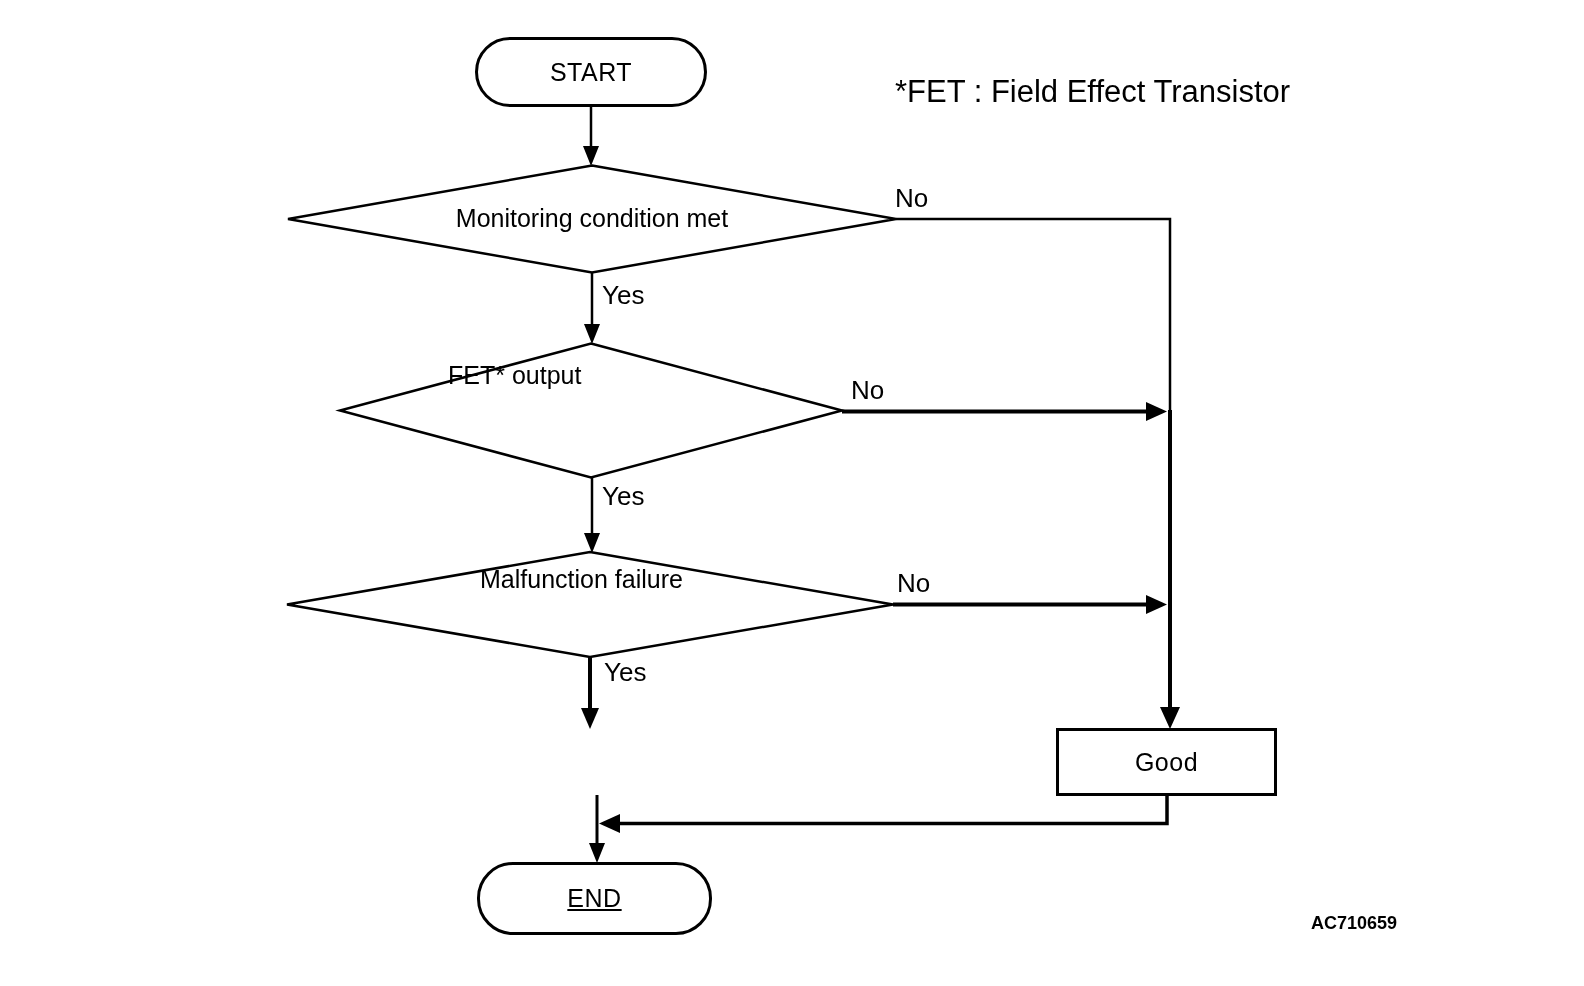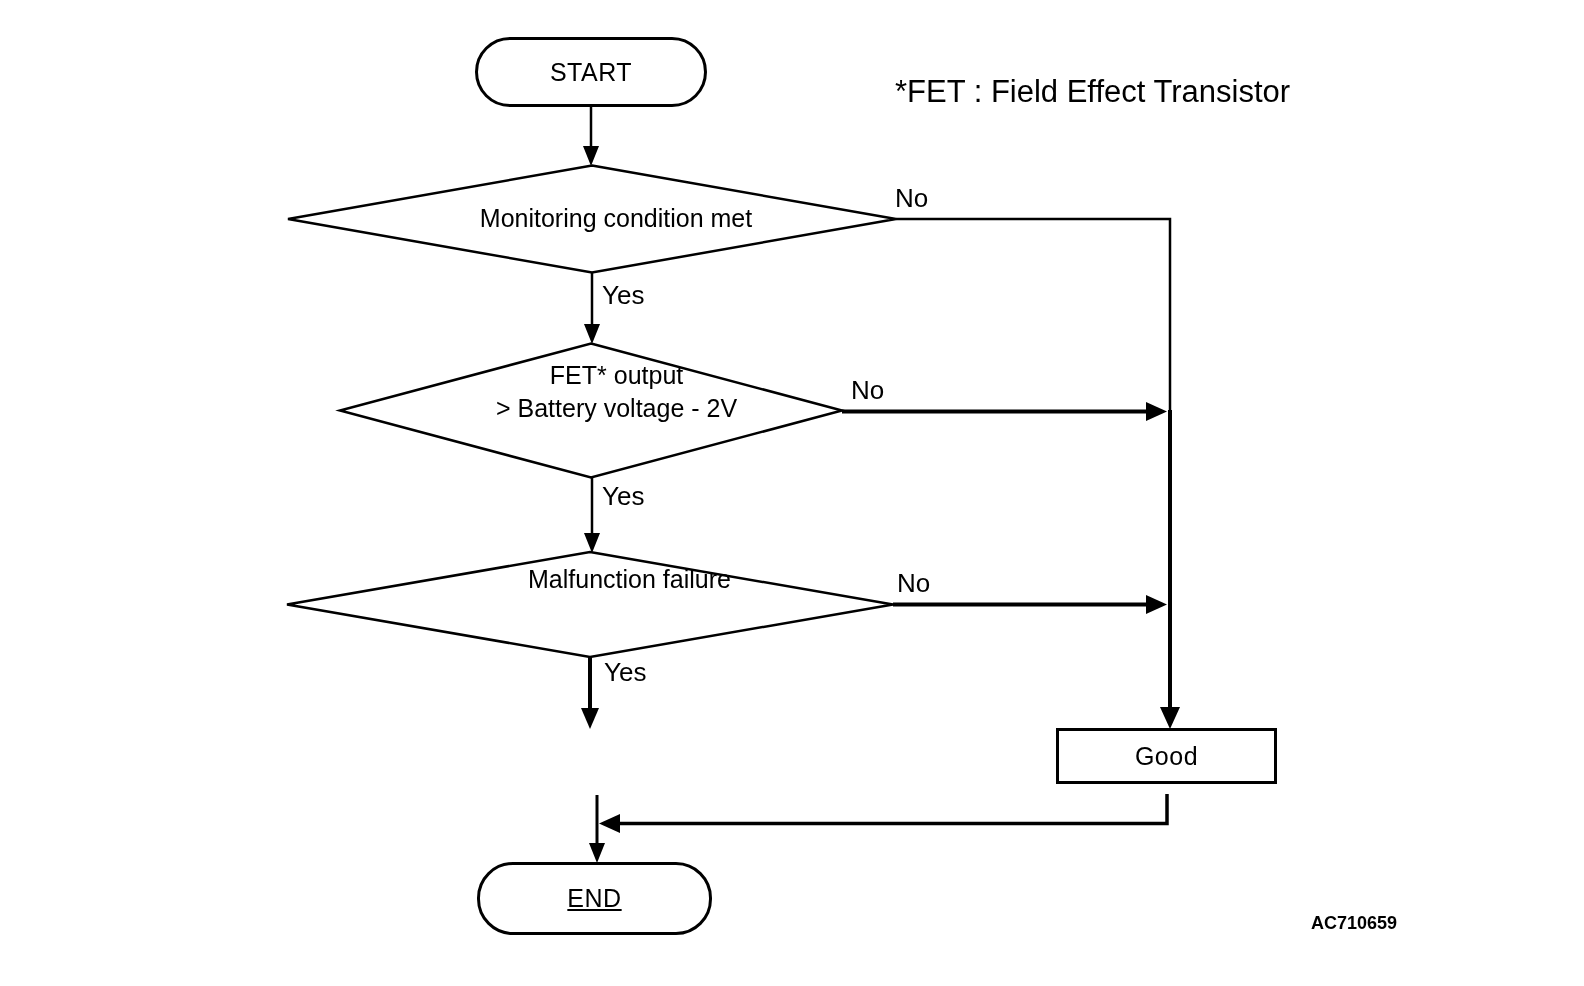--- a/index.html
+++ b/index.html
@@ -41,21 +41,21 @@
     font-size: 26px;
     white-space: nowrap;
     line-height: 1.1;
   }
   .diamond-label {
     position: absolute;
     font-size: 25px;
     line-height: 33px;
     white-space: nowrap;
   }
-  .diamond-label span { display: block; margin-left: 48px; }
+  .diamond-label span { display: block; }
   .centered-flex {
     display: flex;
     align-items: center;
     justify-content: center;
   }
   #note {
     position: absolute;
     left: 895px;
     top: 74px;
     font-size: 31px;
@@ -101,35 +101,34 @@
     <polygon points="1146,595 1146,614 1167,604.5" fill="#000"></polygon>
     <polygon points="589,843 605,843 597,863" fill="#000"></polygon>
     <polygon points="620,814 620,833 599,823.5" fill="#000"></polygon>
   </svg>
 
   <div class="node terminator" style="left:475px; top:37px; width:232px; height:70px;">
     <span>START</span>
   </div>
 
 
-  <div class="node" style="left:1056px; top:728px; width:221px; height:56px;">
+  <div class="node" style="left:1056px; top:728px; width:221px; height:68px;">
     <span>Good</span>
   </div>
 
   <div class="node terminator" style="left:477px; top:862px; width:235px; height:73px;text-decoration:underline;">
     <span>END</span>
   </div>
 
   <div class="diamond-label centered-flex" style="left:288px; top:165px; width:608px; height:107px;">
     <span>Monitoring condition met</span>
   </div>
 
   <div class="diamond-label" style="left:448px; top:359px;">
     <span>FET* output</span>
-    <span>&gt; Battery voltage - 2V</span>
   </div>
 
   <div class="diamond-label" style="left:480px; top:563px;">
     <span>Malfunction failure</span>
   </div>
 
   <div class="label" style="left:602px; top:281px;">Yes</div>
   <div class="label" style="left:895px; top:184px;">No</div>
 
   <div class="label" style="left:602px; top:482px;">Yes</div>

